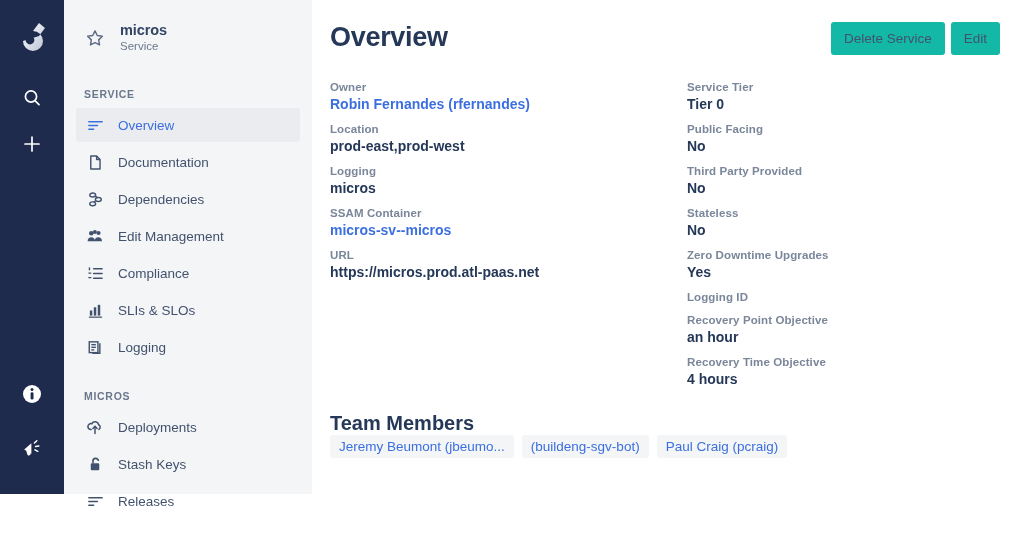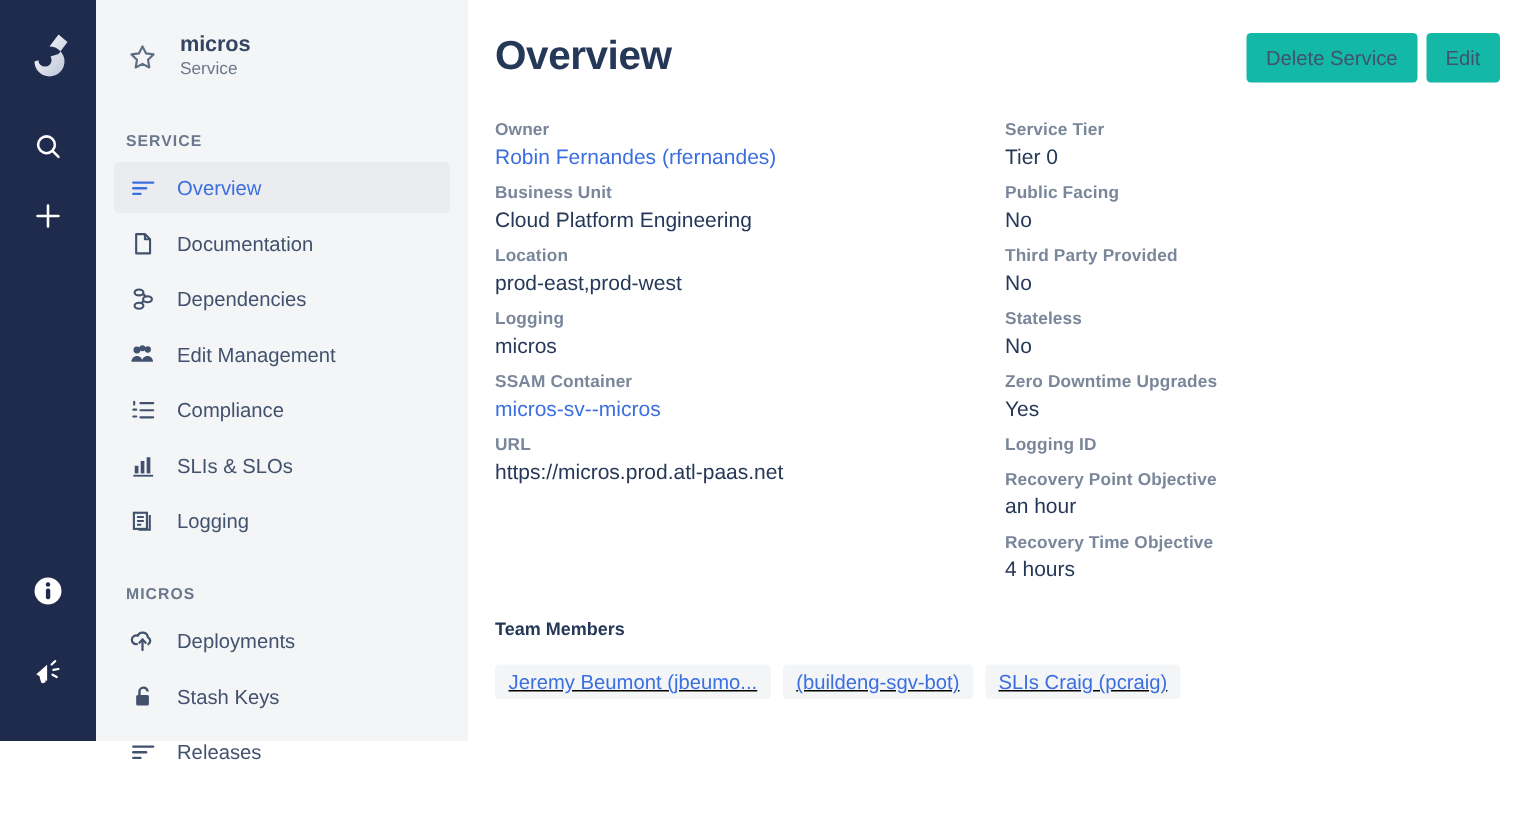--- a/index.html
+++ b/index.html
@@ -134,44 +134,45 @@
     font-size: 13.5px;
     font-family: Liberation Sans, sans-serif;
     padding: 9px 13px;
     cursor: pointer;
   }
 
   .grid {
     display: grid;
     grid-template-columns: 340px 1fr;
     margin-top: 26px;
-    column-gap: 0px;
+    column-gap: 17px;
   }
   .field { margin-bottom: 11px; }
   .f-label {
     font-size: 11.5px;
     font-weight: 700;
     color: #7a869a;
     letter-spacing: 0.1px;
     margin-bottom: 3px;
   }
   .f-value {
     font-size: 14px;
     color: #253858;
+    font-weight: bold;
   }
   .f-value.link { color: #3b6fe0; cursor: pointer; }
 
   .team-section { margin-top: 14px; }
   .team-title {
-    font-size: 12px;
+    font-size: 20px;
     font-weight: 700;
     color: #253858;
-    margin-bottom: 17px;
-  }
-  .chips { display: flex; gap: 8px; flex-wrap: wrap; text-decoration: underline; }
+    margin-bottom: 0;
+  }
+  .chips { display: flex; gap: 8px; flex-wrap: wrap; }
   .chip {
     background: #f4f5f7;
     border-radius: 3px;
     padding: 4px 9px;
     font-size: 13.5px;
     color: #3b6fe0;
     white-space: nowrap;
     max-width: 200px;
     overflow: hidden;
     text-overflow: ellipsis;
@@ -383,24 +384,20 @@
     </div>
 
     <div class="grid">
 
       <div class="col-left">
         <div class="field">
           <div class="f-label">Owner</div>
           <div class="f-value link">Robin Fernandes (rfernandes)</div>
         </div>
         <div class="field">
-          <div class="f-label">Business Unit</div>
-          <div class="f-value">Cloud Platform Engineering</div>
-        </div>
-        <div class="field">
           <div class="f-label">Location</div>
           <div class="f-value">prod-east,prod-west</div>
         </div>
         <div class="field">
           <div class="f-label">Logging</div>
           <div class="f-value">micros</div>
         </div>
         <div class="field">
           <div class="f-label">SSAM Container</div>
           <div class="f-value link">micros-sv--micros</div>
@@ -444,18 +441,18 @@
           <div class="f-value">4 hours</div>
         </div>
       </div>
     </div>
 
     <div class="team-section">
       <div class="team-title">Team Members</div>
       <div class="chips">
         <div class="chip">Jeremy Beumont (jbeumo...</div>
         <div class="chip">(buildeng-sgv-bot)</div>
-        <div class="chip">SLIs Craig (pcraig)</div>
+        <div class="chip">Paul Craig (pcraig)</div>
       </div>
     </div>
 
   </div>
 </div>
 
 </body></html>

